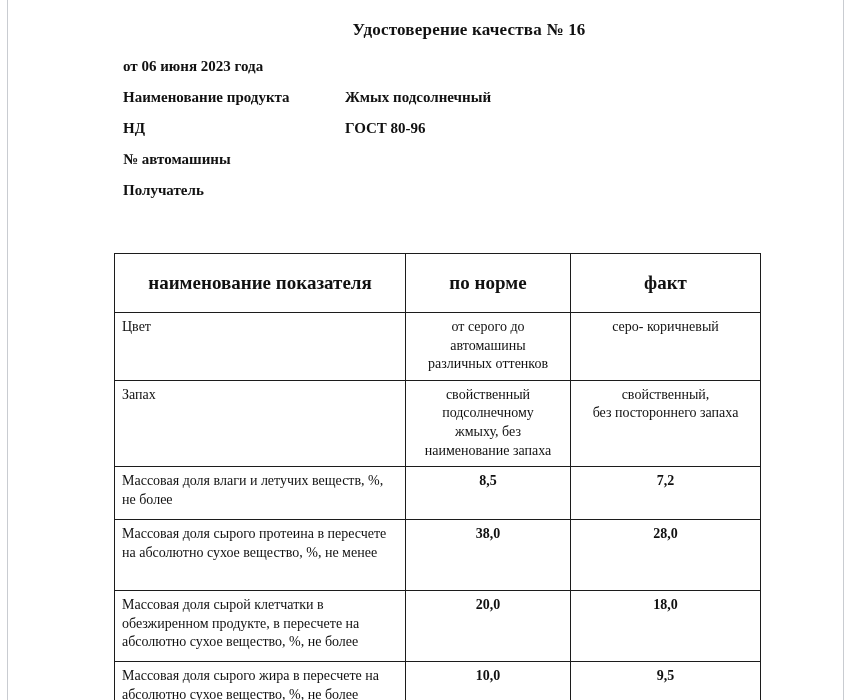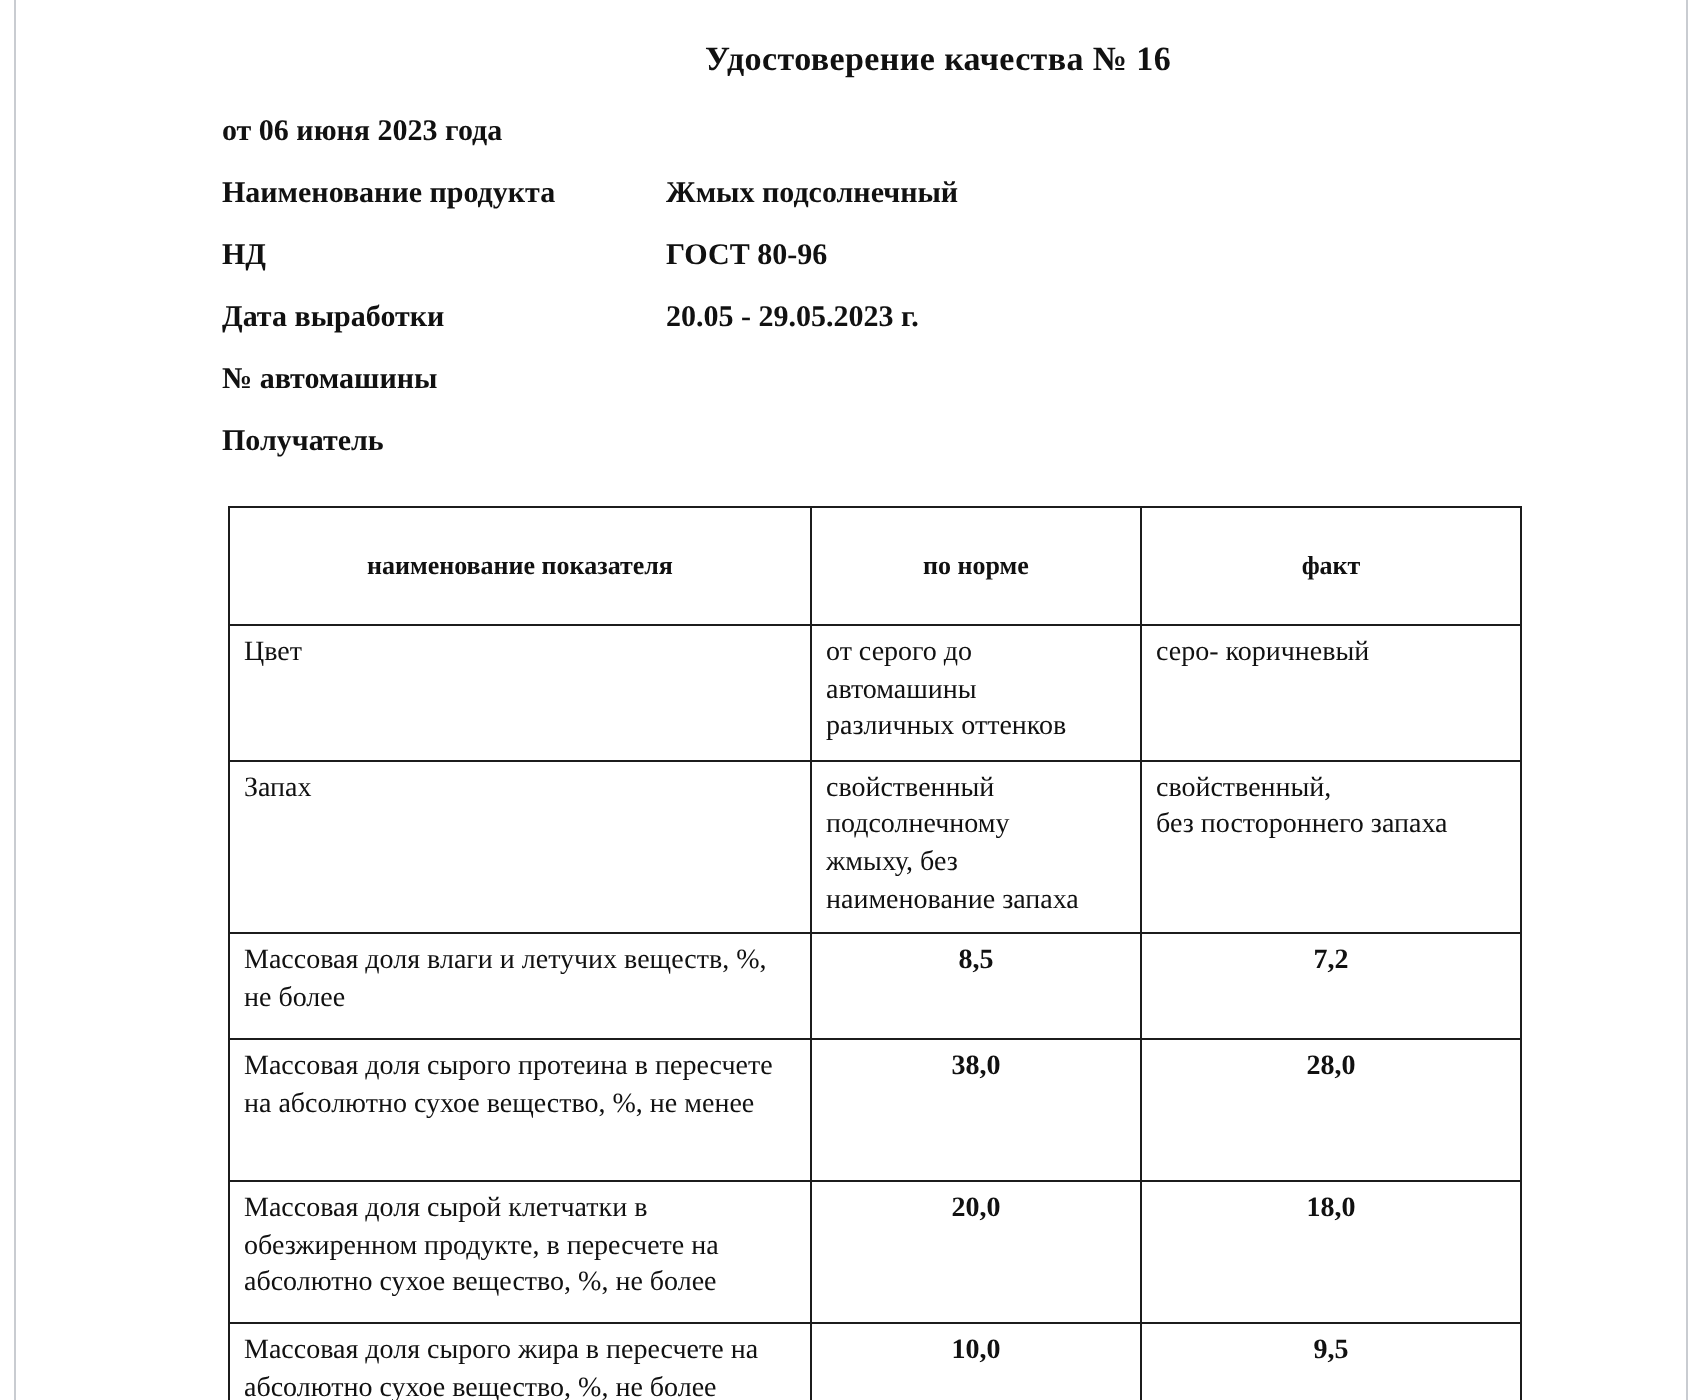--- a/index.html
+++ b/index.html
@@ -46,21 +46,21 @@
     text-align: center;
     font-size: 17px;
     font-weight: bold;
     letter-spacing: 0.2px;
     white-space: nowrap;
   }
 
   
   .meta {
     position: absolute;
-    left: 111px;
+    left: 123px;
     top: 58px;
     width: 700px;
   }
   .meta-row {
     display: flex;
     align-items: baseline;
     height: 31px;
   }
   .meta-label {
     width: 222px;
@@ -100,21 +100,21 @@
   }
   col.c-name { width: 291px; }
   col.c-norm { width: 165px; }
   col.c-fact { width: 190px; }
 
   table.spec thead th {
     height: 50px;
     vertical-align: middle;
     text-align: center;
     font-weight: bold;
-    font-size: 13px;
+    font-size: 19px;
     padding: 4px 6px;
   }
 
   td.num {
     text-align: center;
     font-weight: bold;
     vertical-align: middle;
     font-size: 15px;
   }
   td.txt {
@@ -125,21 +125,21 @@
     text-align: left;
     font-weight: normal;
   }
   tr.r-color td   { height: 51px; margin-top: 19px; }
   tr.r-smell td   { height: 70px; border-radius: 16px; }
   tr.r-moist td   { height: 41px; }
   tr.r-protein td { height: 59px; margin-left: 32px; }
   tr.r-fiber td   { height: 59px; }
   tr.r-fat td     { height: 60px; }
 
-  .cell-lines span { display: block; }
+  .cell-lines span { display: block; text-align: center; }
 </style>
 </head>
 <body>
 
 <div class="scan-edge left"></div>
 <div class="scan-edge right"></div>
 
 <div class="page">
 
   <div class="doc-title">Удостоверение качества № 16</div>
@@ -153,24 +153,20 @@
     <div class="meta-row">
       <div class="meta-label">Наименование продукта</div>
       <div class="meta-value">Жмых подсолнечный</div>
     </div>
 
     <div class="meta-row">
       <div class="meta-label">НД</div>
       <div class="meta-value">ГОСТ 80-96</div>
     </div>
 
-    <div class="meta-row">
-      <div class="meta-label">Дата выработки</div>
-      <div class="meta-value">20.05 - 29.05.2023 г.</div>
-    </div>
 
     <div class="meta-row">
       <div class="meta-label">№ автомашины</div>
       <div class="meta-value"></div>
     </div>
 
     <div class="meta-row">
       <div class="meta-label">Получатель</div>
       <div class="meta-value"></div>
     </div>

